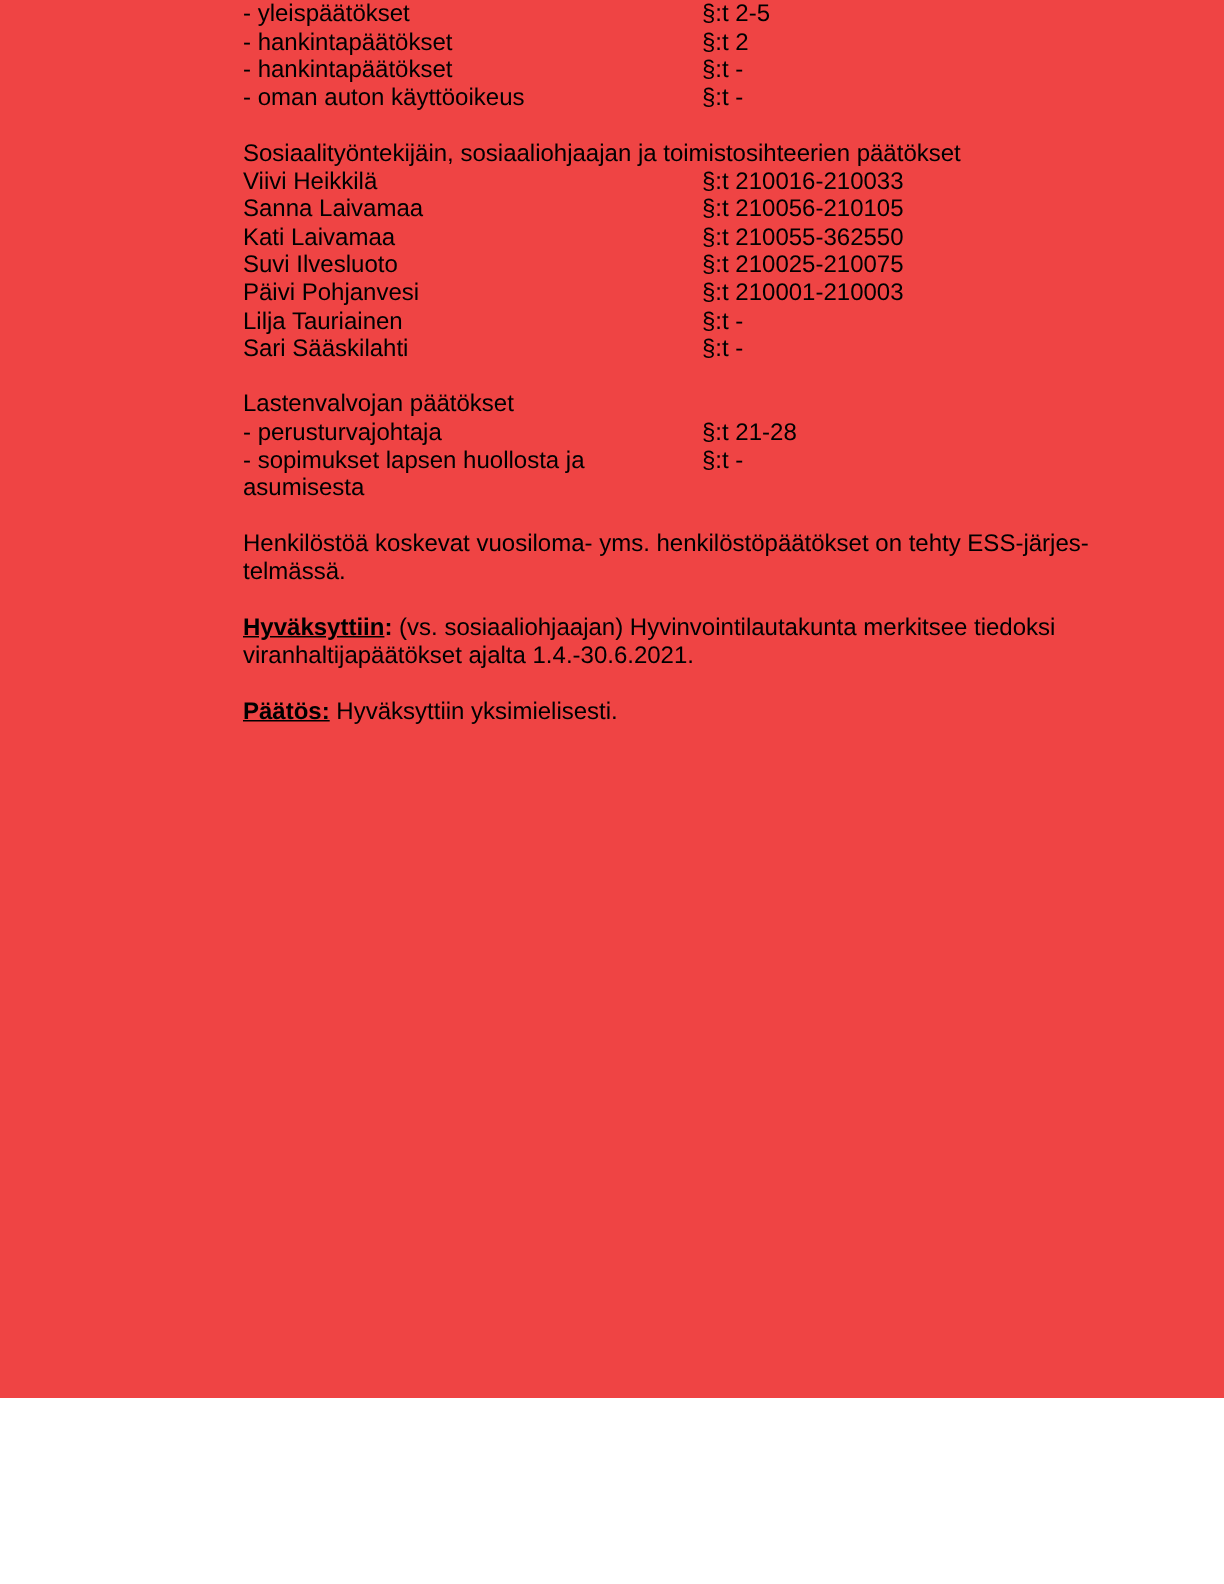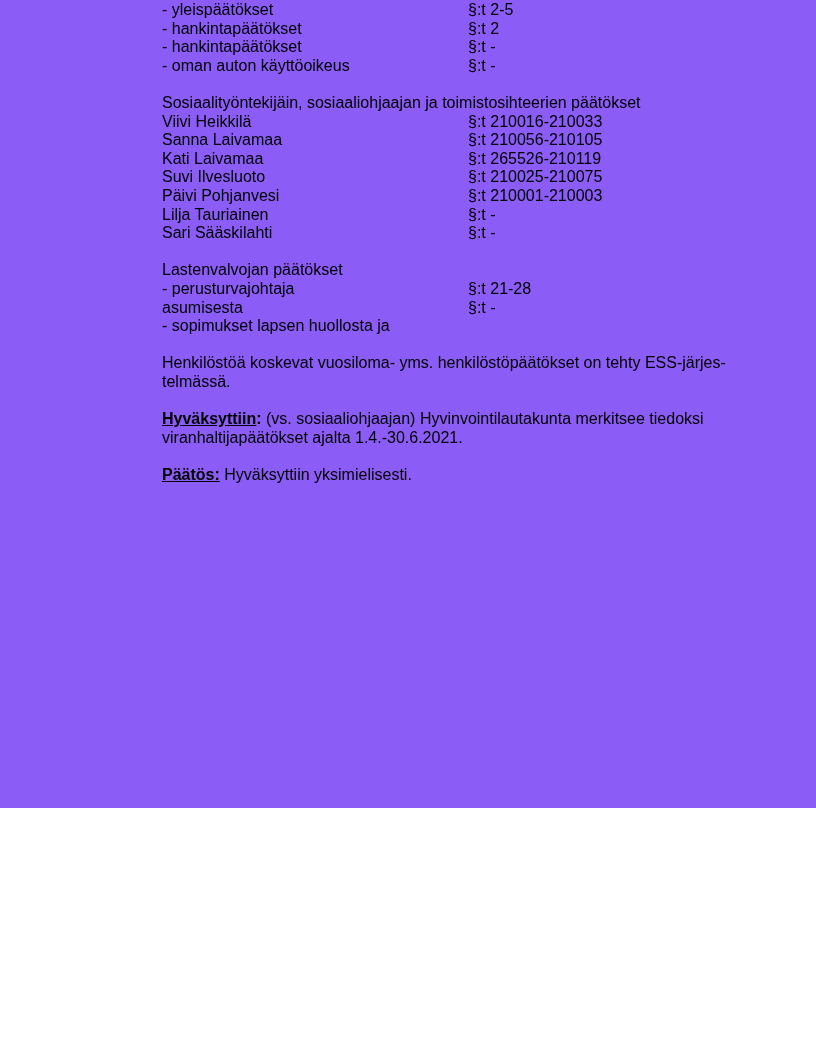--- a/index.html
+++ b/index.html
@@ -12,23 +12,23 @@
     height: 1056px;
     font-family: "Liberation Sans", "DejaVu Sans", sans-serif;
     font-size: 16px;
     line-height: 18.6px;
     color: #000000;
     -webkit-font-smoothing: antialiased;
   }
   .page {
     position: relative;
     width: 816px;
-    height: 808px;
+    height: 932px;
     overflow: hidden;
-    background: #8b5cf6;
+    background: #ef4444;
   }
   .content {
     position: absolute;
     left: 162px;
     top: 1px;
     width: 586px;
   }
   .row {
     display: flex;
     align-items: flex-start;
@@ -82,21 +82,21 @@
       <div class="row">
         <div class="label">Viivi Heikkilä</div>
         <div class="value">§:t 210016-210033</div>
       </div>
       <div class="row">
         <div class="label">Sanna Laivamaa</div>
         <div class="value">§:t 210056-210105</div>
       </div>
       <div class="row">
         <div class="label">Kati Laivamaa</div>
-        <div class="value">§:t 265526-210119</div>
+        <div class="value">§:t 210055-362550</div>
       </div>
       <div class="row">
         <div class="label">Suvi Ilvesluoto</div>
         <div class="value">§:t 210025-210075</div>
       </div>
       <div class="row">
         <div class="label">Päivi Pohjanvesi</div>
         <div class="value">§:t 210001-210003</div>
       </div>
       <div class="row">
@@ -112,22 +112,22 @@
     <div class="blank"></div>
 
     <div>
       <div>Lastenvalvojan päätökset</div>
       <div class="row">
         <div class="label">- perusturvajohtaja</div>
         <div class="value">§:t 21-28</div>
       </div>
       <div class="row">
         <div class="label">
+          <span class="label-line">- sopimukset lapsen huollosta ja</span>
           <span class="label-line">asumisesta</span>
-          <span class="label-line">- sopimukset lapsen huollosta ja</span>
         </div>
         <div class="value">§:t -</div>
       </div>
     </div>
 
     <div class="blank"></div>
 
     <div class="para">
       <div>Henkilöstöä koskevat vuosiloma- yms. henkilöstöpäätökset on tehty ESS-järjes-</div>
       <div>telmässä.</div>

